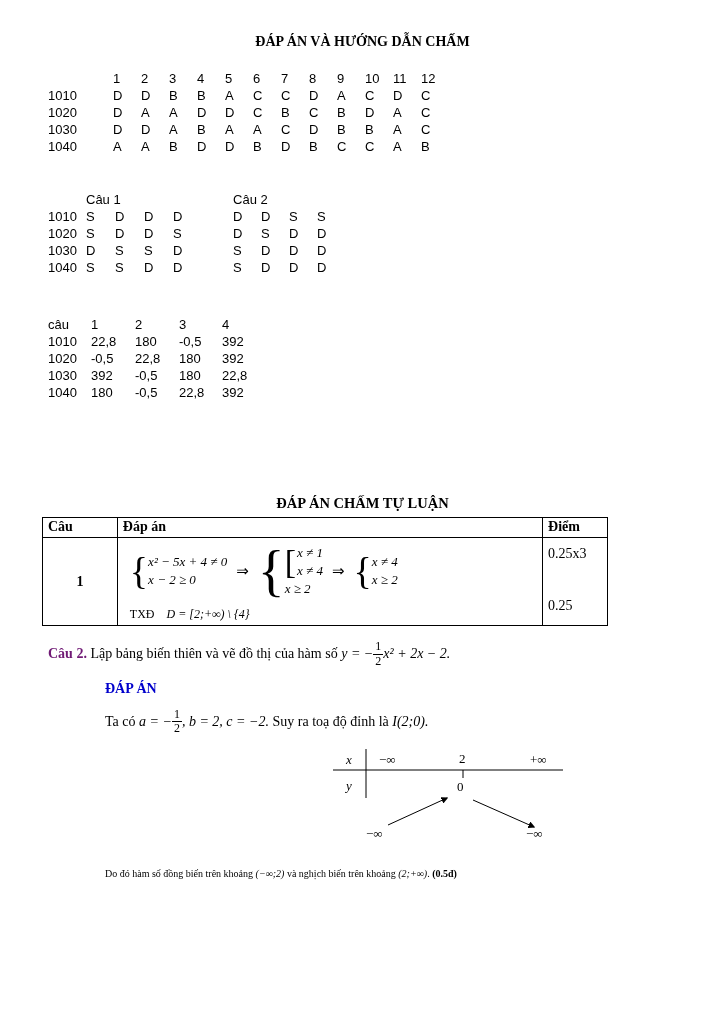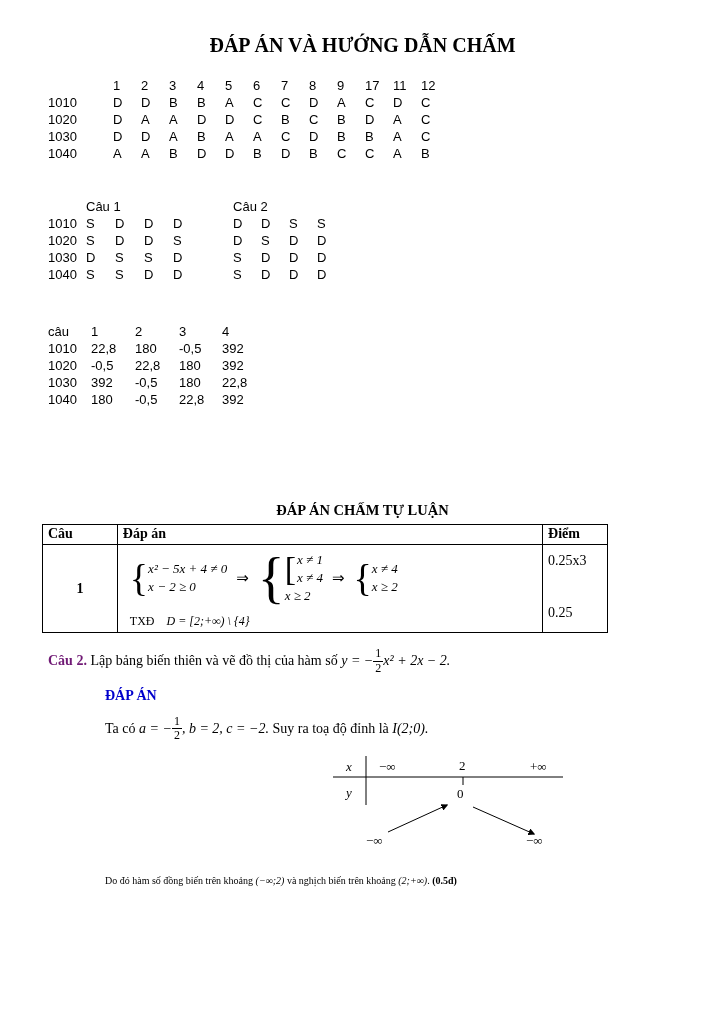--- a/index.html
+++ b/index.html
@@ -4,21 +4,21 @@
 <style>
   * { margin:0; padding:0; box-sizing:border-box; }
   html,body { background:#fff; }
   body {
     width:725px; height:1024px;
     font-family:"Liberation Serif", serif;
     color:#000; font-size:14px;
   }
   .page { width:725px; height:1024px; padding:34px 48px 0; background:#fff; overflow:hidden; }
 
-  .main-title { font-size:20px; font-weight:700; text-align:center; margin-bottom:20px; }
+  .main-title { font-size:14px; font-weight:700; text-align:center; margin-bottom:20px; }
 
   .grid { border-collapse:collapse; table-layout:fixed; font-family:"Liberation Sans", sans-serif; font-size:13px; }
   .grid td { height:17px; padding:0; white-space:nowrap; vertical-align:middle; text-align:left; }
   .mc-table { width:401px; margin-bottom:36px; }
   .tf-table { width:297px; margin-bottom:40px; }
   .short-table { width:217px; margin-bottom:94px; }
 
   .essay-title { font-size:14.5px; font-weight:700; text-align:center; margin-bottom:5px; }
 
   .essay-table { border-collapse:collapse; width:566px; margin-left:-6px; }
@@ -87,21 +87,21 @@
           <td></td>
           <td>1</td>
           <td>2</td>
           <td>3</td>
           <td>4</td>
           <td>5</td>
           <td>6</td>
           <td>7</td>
           <td>8</td>
           <td>9</td>
-          <td>17</td>
+          <td>10</td>
           <td>11</td>
           <td>12</td>
         </tr>
         <tr>
           <td>1010</td>
           <td>D</td>
           <td>D</td>
           <td>B</td>
           <td>B</td>
           <td>A</td>

